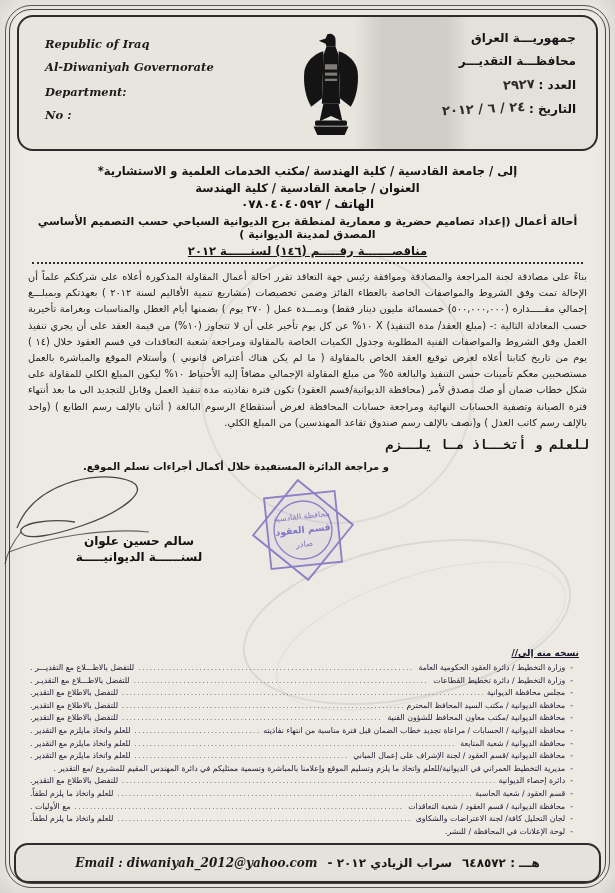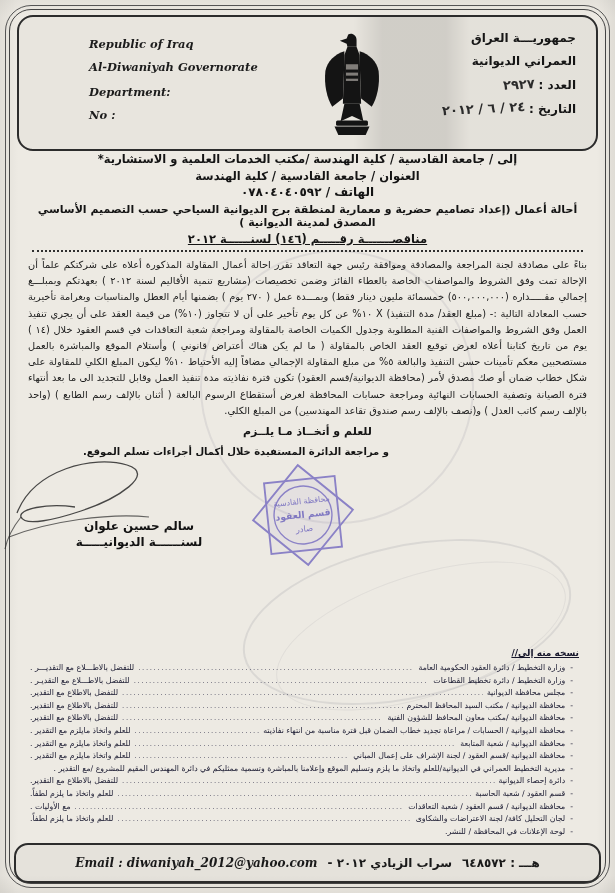--- a/index.html
+++ b/index.html
@@ -22,21 +22,21 @@
   .sheet-border-inner{
     position:absolute;inset:9px;border:1.5px solid #444;border-radius:22px;pointer-events:none;
   }
   
   .letterhead{
     position:absolute;left:17px;right:17px;top:15px;height:132px;
     border:2px solid #2c2c2c;border-radius:16px;
     background:
       linear-gradient(90deg, rgba(0,0,0,0) 58%, rgba(0,0,0,0.10) 63%, rgba(0,0,0,0.10) 74%, rgba(0,0,0,0.02) 78%),
       rgba(0,0,0,0.02);
-    display:flex;justify-content:space-between;padding-left:44px;
+    display:flex;justify-content:space-between;
   }
   .lh-english{
     padding:20px 0 0 26px;width:215px;
     font-family:"DejaVu Serif",serif;font-style:italic;font-weight:bold;
     font-size:11.5px;color:#1c1c1c;
   }
   .lh-english .lh-line{margin-bottom:9px;}
   .lh-english .lh-line.small-gap{margin-bottom:11px;}
   .lh-emblem{
     width:110px;display:flex;align-items:flex-start;justify-content:center;padding-top:8px;
@@ -45,38 +45,38 @@
     padding:14px 20px 0 0;width:175px;direction:rtl;text-align:right;
     font-size:12px;font-weight:bold;color:#161616;
   }
   .lh-arabic .lh-line{margin-bottom:9px;}
   .handwrite{
     display:inline-block;font-weight:bold;color:#2b2b2b;
     transform:rotate(-3deg);font-size:13px;letter-spacing:2px;
   }
   
   .letter{
-    position:absolute;left:26px;right:26px;top:152px;
+    position:absolute;left:26px;right:26px;top:164px;
     direction:rtl;color:#141414;
   }
   .center{text-align:center;}
   .to-line{font-size:11.5px;font-weight:bold;margin-bottom:3px;}
   .addr-line{font-size:11.5px;font-weight:bold;margin-bottom:2px;}
   .phone-line{font-size:12px;font-weight:bold;margin-bottom:4px;}
   .subject1{font-size:11px;font-weight:bold;}
   .subject2{font-size:11px;font-weight:bold;margin-bottom:3px;}
   .tender{font-size:11.5px;font-weight:bold;text-decoration:underline;}
   .dotted-sep{
     margin:4px 6px 5px 6px;border-top:2px dotted #2f2f2f;height:0;
   }
   .body-text{
     font-size:9.8px;line-height:16.2px;text-align:justify;
     margin:0 2px;font-weight:500;color:#1b1b1b;
   }
-  .note-line{font-size:11px;font-weight:bold;text-align:center;margin-top:6px;}
+  .note-line{font-size:13px;font-weight:bold;margin-top:6px;font-family:Liberation Mono, monospace;}
   .review-line{
     font-size:10px;font-weight:bold;margin-top:8px;margin-right:200px;width:fit-content;
   }
   
   .sig-zone{position:relative;height:118px;}
   .sig-swirl{position:absolute;right:380px;top:-6px;}
   .stamp{position:absolute;right:230px;top:2px;transform:rotate(-6deg);opacity:0.85;}
   .sig-block{
     position:absolute;right:375px;top:62px;width:150px;text-align:center;
     font-size:12px;font-weight:bold;color:#111;
@@ -149,21 +149,21 @@
         <path d="M27,126 h46 l-5,11 h-36 z"></path>
       </g>
       <rect x="42" y="44" width="16" height="22" fill="#d8d4cc" opacity="0.55"></rect>
       <rect x="42" y="51" width="16" height="4" fill="#141414"></rect>
       <rect x="42" y="59" width="16" height="4" fill="#141414"></rect>
     </svg>
   </div>
 
   <div class="lh-arabic">
     <div class="lh-line">جمهوريـــة العراق</div>
-    <div class="lh-line">العمراني الديوانية</div>
+    <div class="lh-line">محافظـــة التقديـــر</div>
     <div class="lh-line">
       <span>العدد :</span>
       <span class="handwrite">٢٩٢٧</span>
     </div>
     <div class="lh-line">
       <span>التاريخ :</span>
       <span class="handwrite">٢٤ / ٦ / ٢٠١٢</span>
     </div>
   </div>
 </div>

